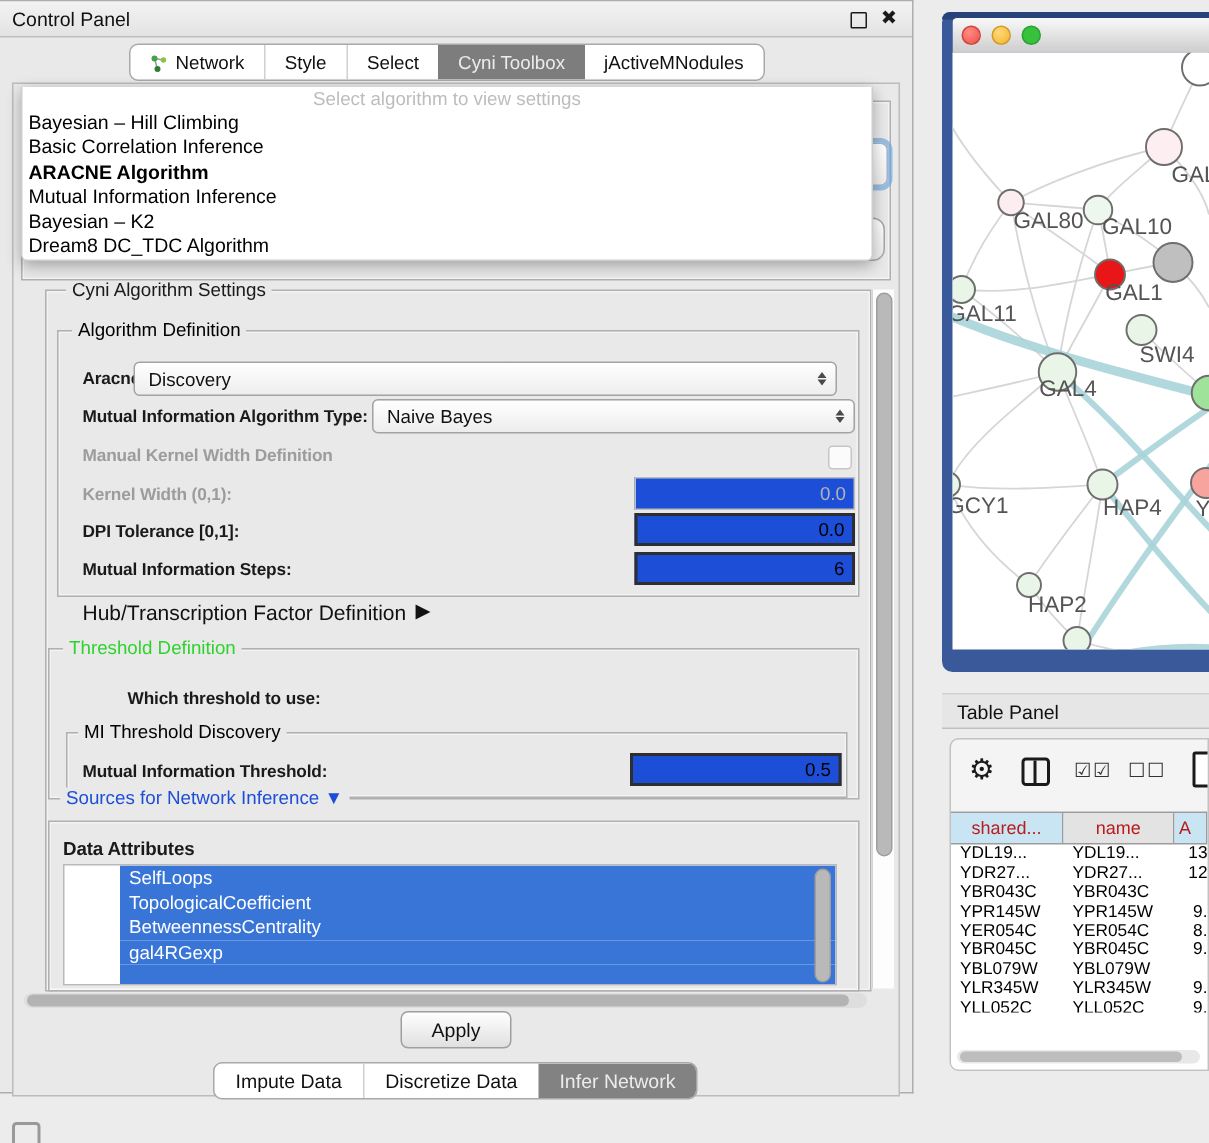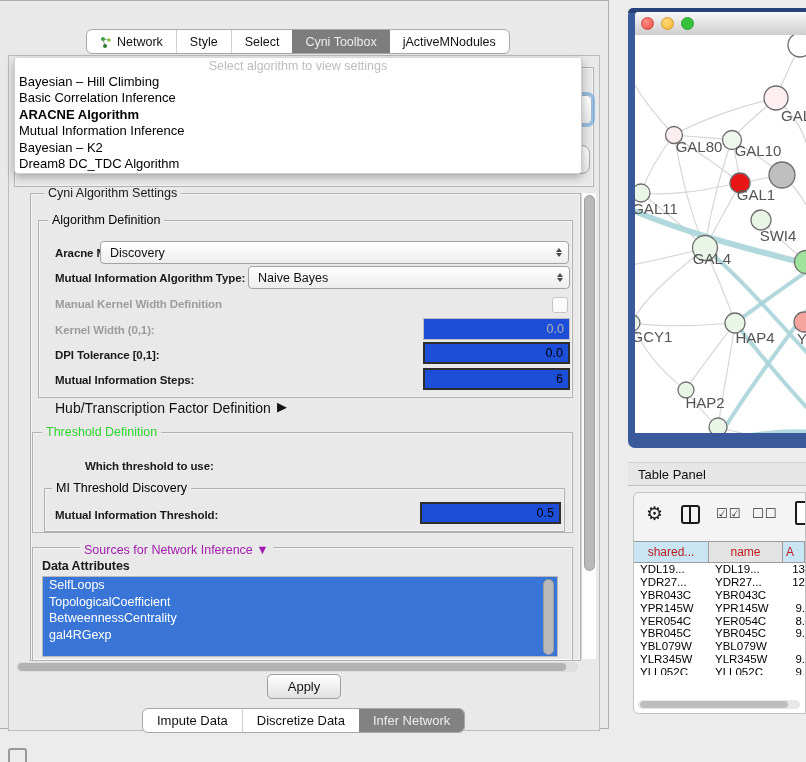--- a/index.html
+++ b/index.html
@@ -48,21 +48,21 @@
   .popup-item{height:16.4px;line-height:16.4px;font-size:13px;color:#000;padding-left:4px;white-space:nowrap;}
   .popup-item.sel{font-weight:bold;}
 
   
   .bg-combo-focus{left:78px;top:94px;width:512px;height:27px;border-radius:5px;background:linear-gradient(#fff,#ececec);border:1px solid #9fb6cc;box-shadow:0 0 0 3px rgba(106,166,220,.65);z-index:5;}
   .bg-combo-gal{left:78px;top:144px;width:512px;height:29px;border-radius:8px;background:linear-gradient(#fff,#ececec);border:1px solid #a8a8a8;z-index:5;font-size:13px;color:#b5b5b5;display:flex;align-items:center;padding-left:12px;box-sizing:border-box;}
   .bg-grp{left:14px;top:66px;width:578px;height:118px;z-index:4;}
   .bg-grp-label{left:24px;top:60px;z-index:4;color:#777;}
 
   .list{background:#fff;border:1px solid #b9b9b9;box-sizing:border-box;overflow:hidden;}
-  .list-item{height:16.6px;line-height:16.6px;background:#3875d7;color:#fff;font-size:12.5px;padding-left:6px;white-space:nowrap;}
+  .list-item{height:16.6px;line-height:16.6px;background:#3875d7;color:#fff;font-size:12.5px;padding-left:6px;white-space:nowrap;margin-left:37px;}
   .vthumb{background:#b9b9b9;border:1px solid #9e9e9e;border-radius:6px;box-sizing:border-box;}
   .vtrack{background:#fdfdfd;border-left:1px solid #d4d4d4;box-sizing:border-box;}
   .htrack{background:#dedede;border-radius:5px;}
   .hthumb{background:#b3b3b3;border-radius:4px;}
 
   .apply-btn{left:267px;top:673px;width:72px;height:23px;border:1px solid #9f9f9f;border-radius:5px;background:linear-gradient(#ffffff,#e0e0e0);font-size:13px;color:#111;display:flex;align-items:center;justify-content:center;}
 
   .btabs{left:142px;top:707px;height:23px;display:flex;background:#fff;border:1px solid #a8a8a8;border-radius:6px;overflow:hidden;}
   .btab{display:flex;align-items:center;padding:0 14px;font-size:13px;color:#111;border-left:1px solid #cfcfcf;white-space:nowrap;}
   .btab:first-child{border-left:none;}
@@ -102,20 +102,25 @@
   .td.c1{width:74px;padding-left:6px;}
   .td.c2{flex:1;padding-left:3px;text-align:right;}
 </style>
 </head>
 <body>
 
 <div class="page">
 
   <div class="abs control-panel">
 
+    <div class="abs cp-titlebar">
+      <span class="cp-title">Control Panel</span>
+      <span class="float-icon"></span>
+      <span class="close-icon">✖</span>
+    </div>
 
     <div class="abs tabbar">
       <div class="tab">
         <svg class="net-icon" viewBox="0 0 12 12">
           <line x1="3" y1="3" x2="9" y2="4" stroke="#9a9a9a" stroke-width="1"></line>
           <line x1="3" y1="3" x2="5" y2="10" stroke="#9a9a9a" stroke-width="1"></line>
           <circle cx="3" cy="3" r="2" fill="#44a340"></circle>
           <circle cx="9" cy="4" r="1.8" fill="#8bc34a"></circle>
           <circle cx="5" cy="10" r="2" fill="#2f7d2f"></circle>
         </svg>
@@ -156,21 +161,21 @@
         </div>
     </div>
 
     <div class="abs grp" style="left:30px;top:192px;width:549px;height:466px;"></div>
     <div class="abs grp-label" style="left:44px;top:185px;color:#1a1a1a;">Cyni Algorithm Settings</div>
 
     <div class="abs grp" style="left:38px;top:219px;width:533px;height:176px;"></div>
     <div class="abs grp-label blue" style="left:48px;top:212px;">Algorithm Definition</div>
 
     <span class="abs bl" style="left:55px;top:246px;">Aracne Mode:</span>
-    <div class="abs cb" style="left:100px;top:240px;width:469px;height:23px;">
+    <div class="abs cb" style="left:89px;top:240px;width:469px;height:23px;">
       <span>Discovery</span>
       <span class="arrows">
           <i class="up"></i>
           <i class="dn"></i>
         </span>
     </div>
 
     <span class="abs bl" style="left:55px;top:271px;">Mutual Information Algorithm Type:</span>
     <div class="abs cb" style="left:248px;top:265px;width:322px;height:23px;gap:36px;">
       <span>Naive Bayes</span>
@@ -200,21 +205,21 @@
 
     <span class="abs bl" style="left:85px;top:459px;">Which threshold to use:</span>
 
     <div class="abs grp" style="left:44px;top:487px;width:519px;height:42px;"></div>
     <div class="abs grp-label blue" style="left:52px;top:480px;">MI Threshold Discovery</div>
 
     <span class="abs bl" style="left:55px;top:508px;">Mutual Information Threshold:</span>
     <input class="abs inp en" style="left: 420px; top: 501px; width: 141px; height: 22px;" value="0.5">
 
     <div class="abs grp" style="left:32px;top:546px;width:539px;height:112px;"></div>
-    <div class="abs grp-label" style="left:40px;top:542px;color:#a21caf;margin-left:40px;">
+    <div class="abs grp-label" style="left:40px;top:524px;color:#1d4ed8;">
       <span>Sources for Network Inference</span>
       <span>▼</span>
     </div>
     <span class="abs bl" style="left:42px;top:558px;font-size:12.5px;">Data Attributes</span>
 
     <div class="abs list" style="left:42px;top:575px;width:516px;height:81px;">
       <div>
           <div class="list-item">SelfLoops</div>
           <div class="list-item">TopologicalCoefficient</div>
           <div class="list-item">BetweennessCentrality</div>

